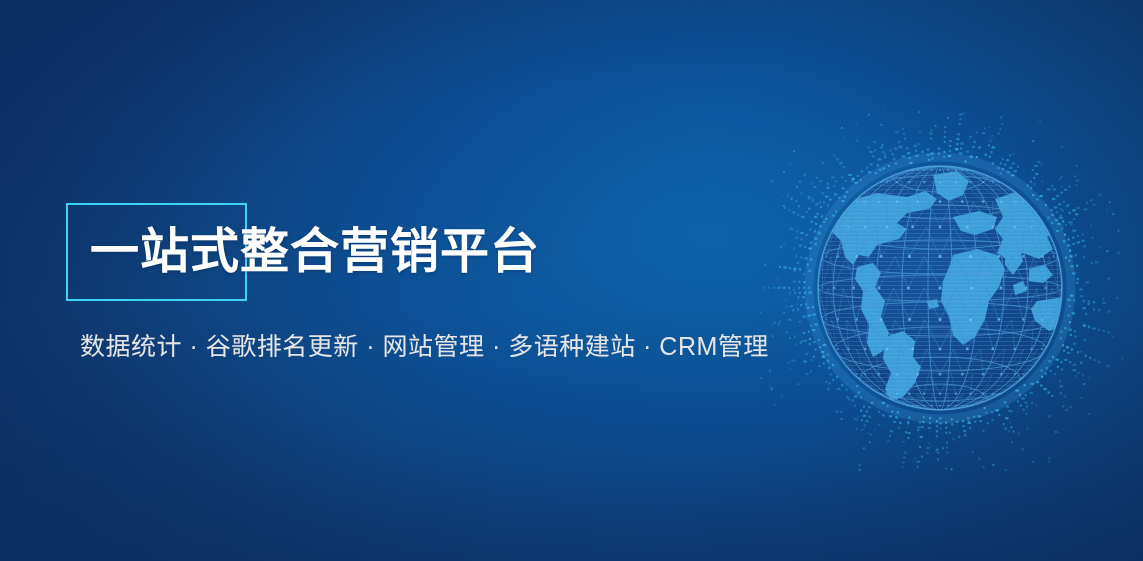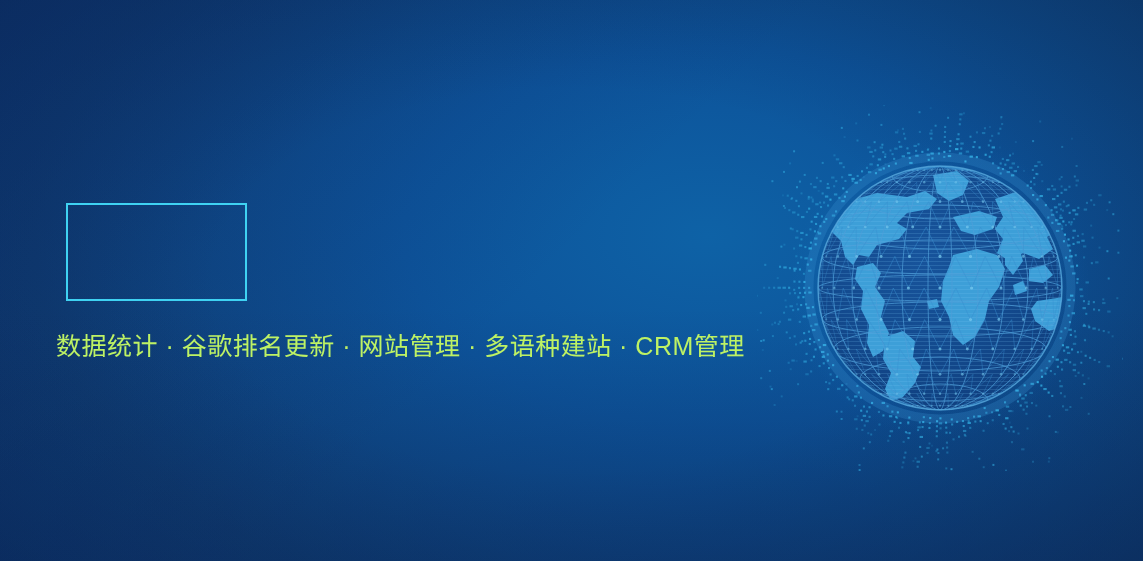--- a/index.html
+++ b/index.html
@@ -71,27 +71,27 @@
     font-size: 49px;
     line-height: 58px;
     font-weight: bold;
     letter-spacing: 1px;
     color: #ffffff;
     white-space: nowrap;
     text-shadow: 0 1px 3px rgba(4,25,60,0.35);
   }
   .subline {
     position: absolute;
-    left: 56px;
+    left: 80px;
     top: 329px;
     font-size: 25px;
     line-height: 34px;
     font-weight: normal;
     letter-spacing: 0.5px;
-    color: #bef264;
+    color: #e5e5e5;
     white-space: nowrap;
   }
 </style>
 </head>
 <body>
 
 <div class="stage">
 
   <div class="bg-base"></div>
   <div class="bg-topleft"></div>
@@ -1516,16 +1516,17 @@
           <circle cx="213.5" cy="65.2" r="0.95" fill="#7fd0f2" opacity="0.28"></circle>
         </g>
 
       <circle cx="183" cy="183" r="122" fill="none" stroke="#57a9dd" stroke-width="1.4" opacity="0.75"></circle>
       <circle cx="183" cy="183" r="131" fill="none" stroke="rgba(60,150,215,0.25)" stroke-width="9"></circle>
     </svg>
   </div>
 
   <div class="title-box"></div>
 
+  <div class="headline">一站式整合营销平台</div>
 
   <div class="subline">数据统计 · 谷歌排名更新 · 网站管理 · 多语种建站 · CRM管理</div>
 
 </div>
 
 </body></html>

